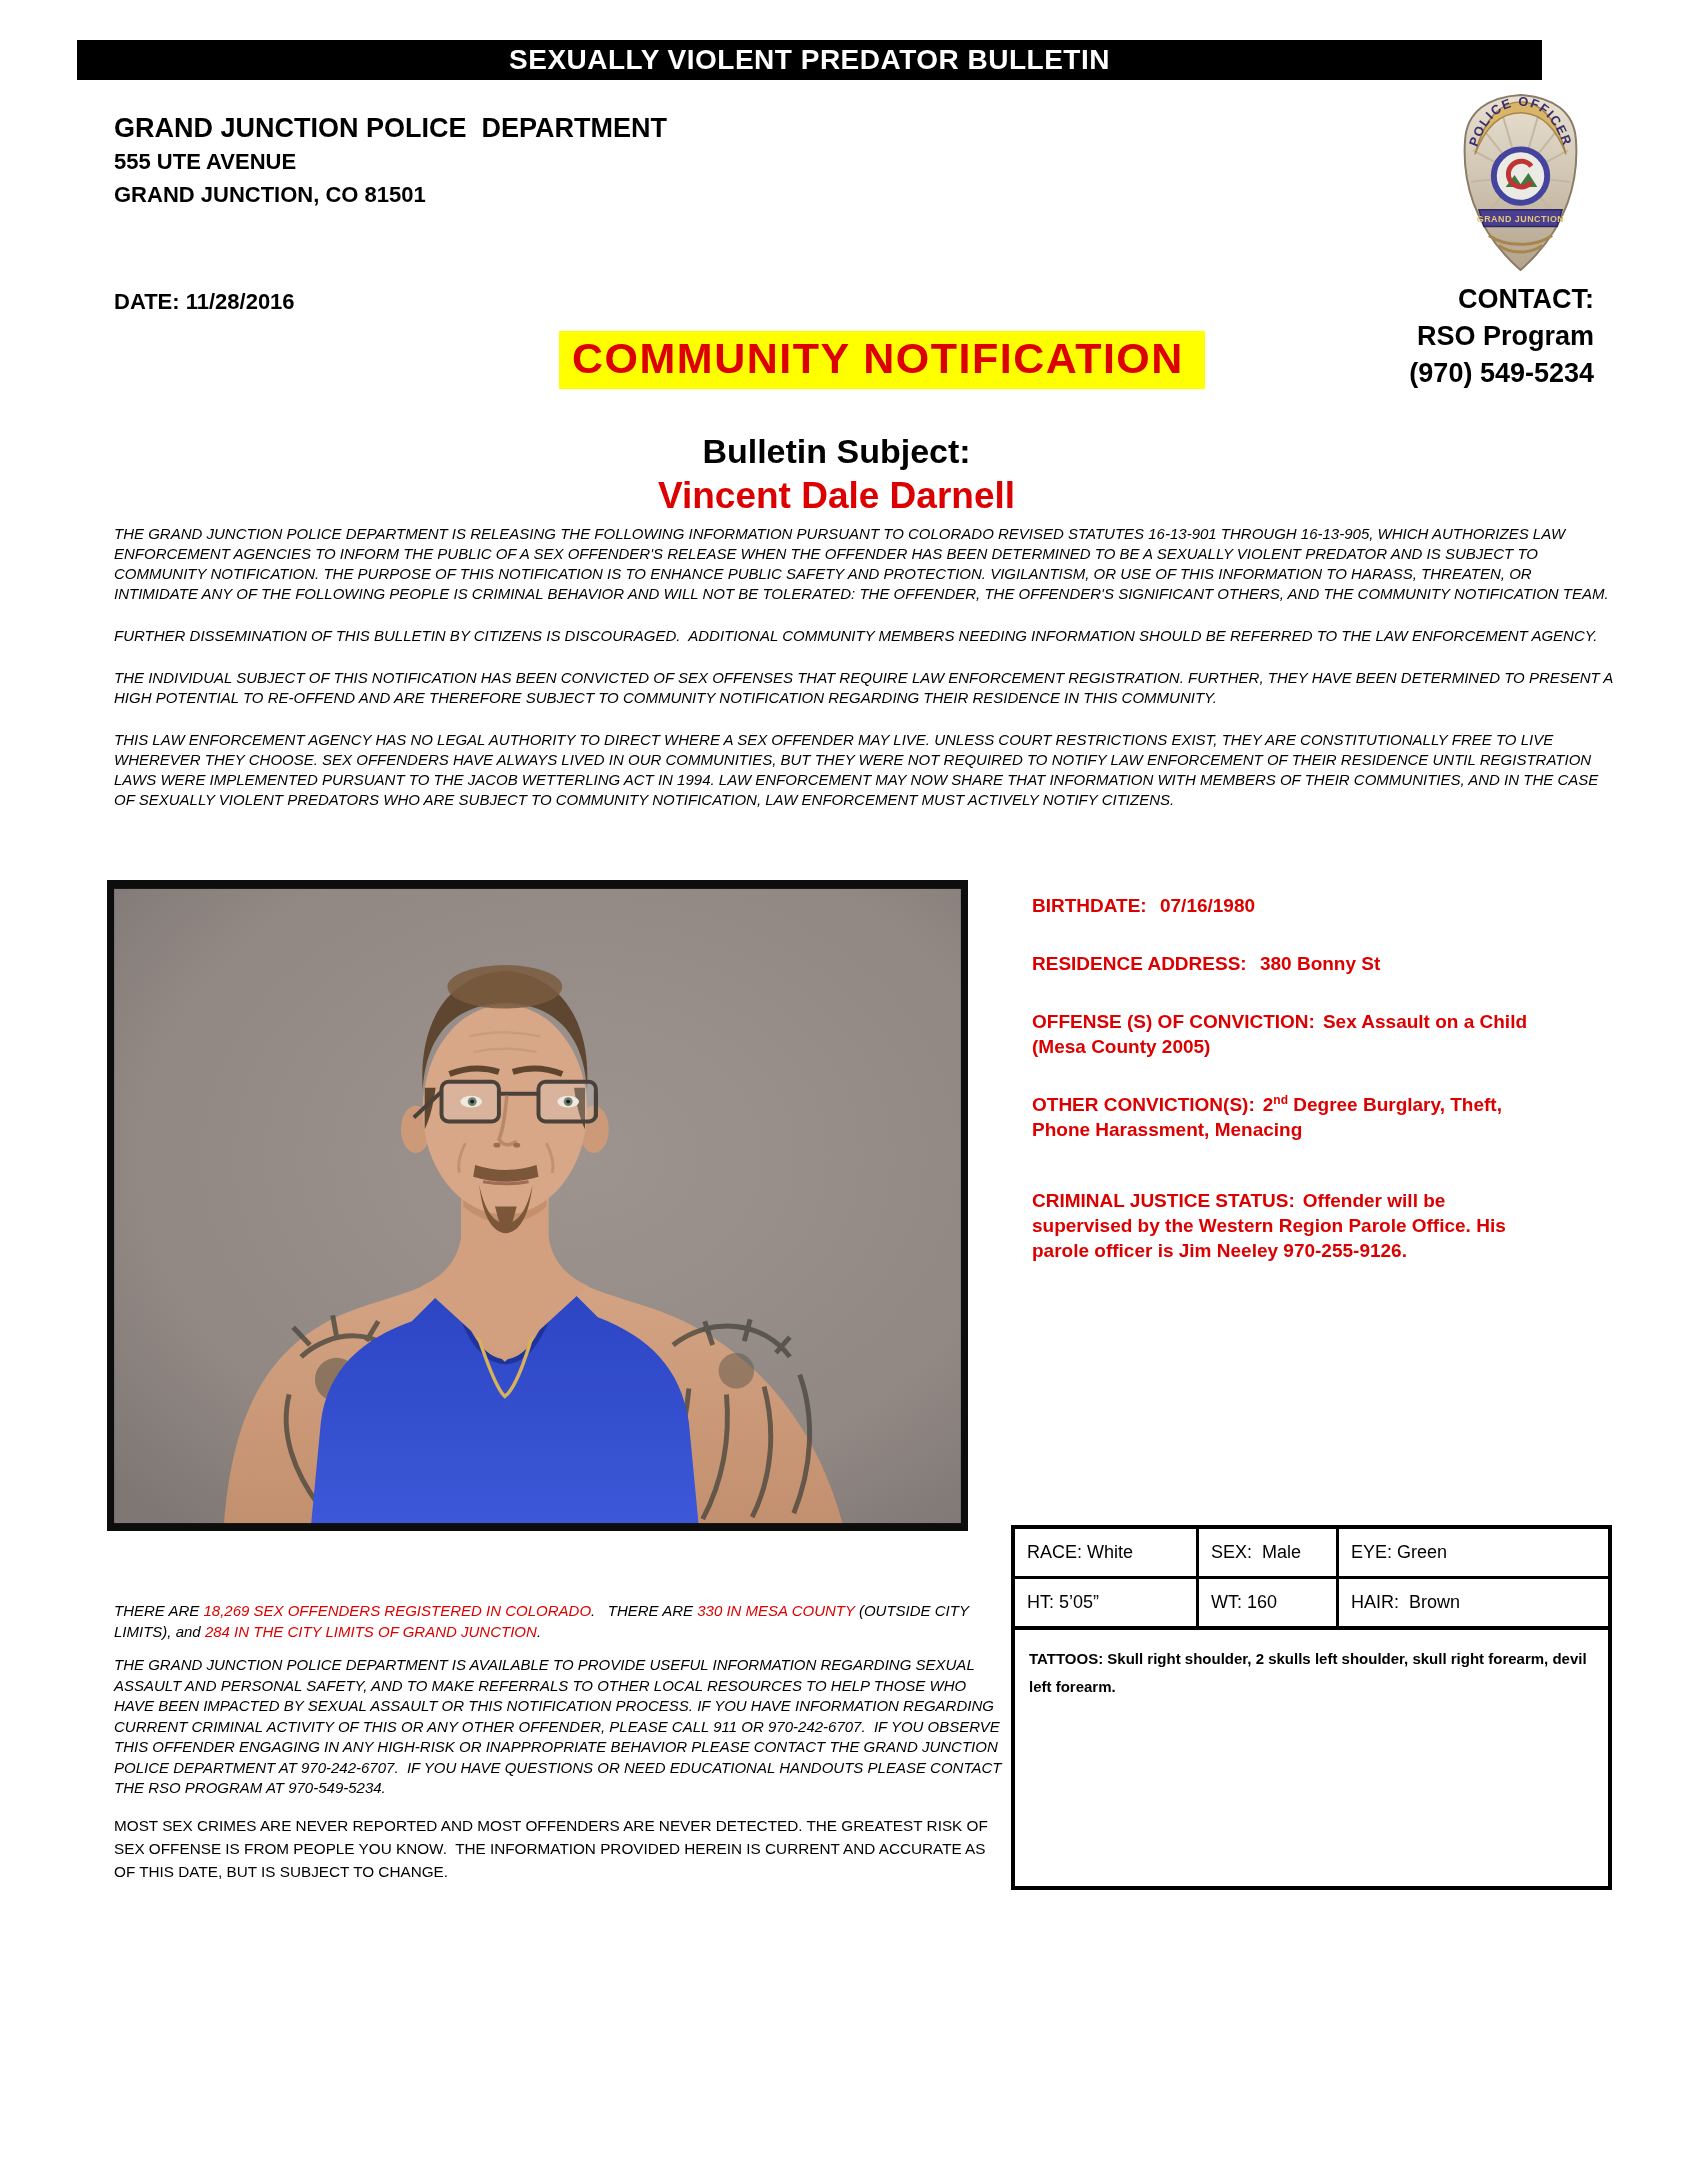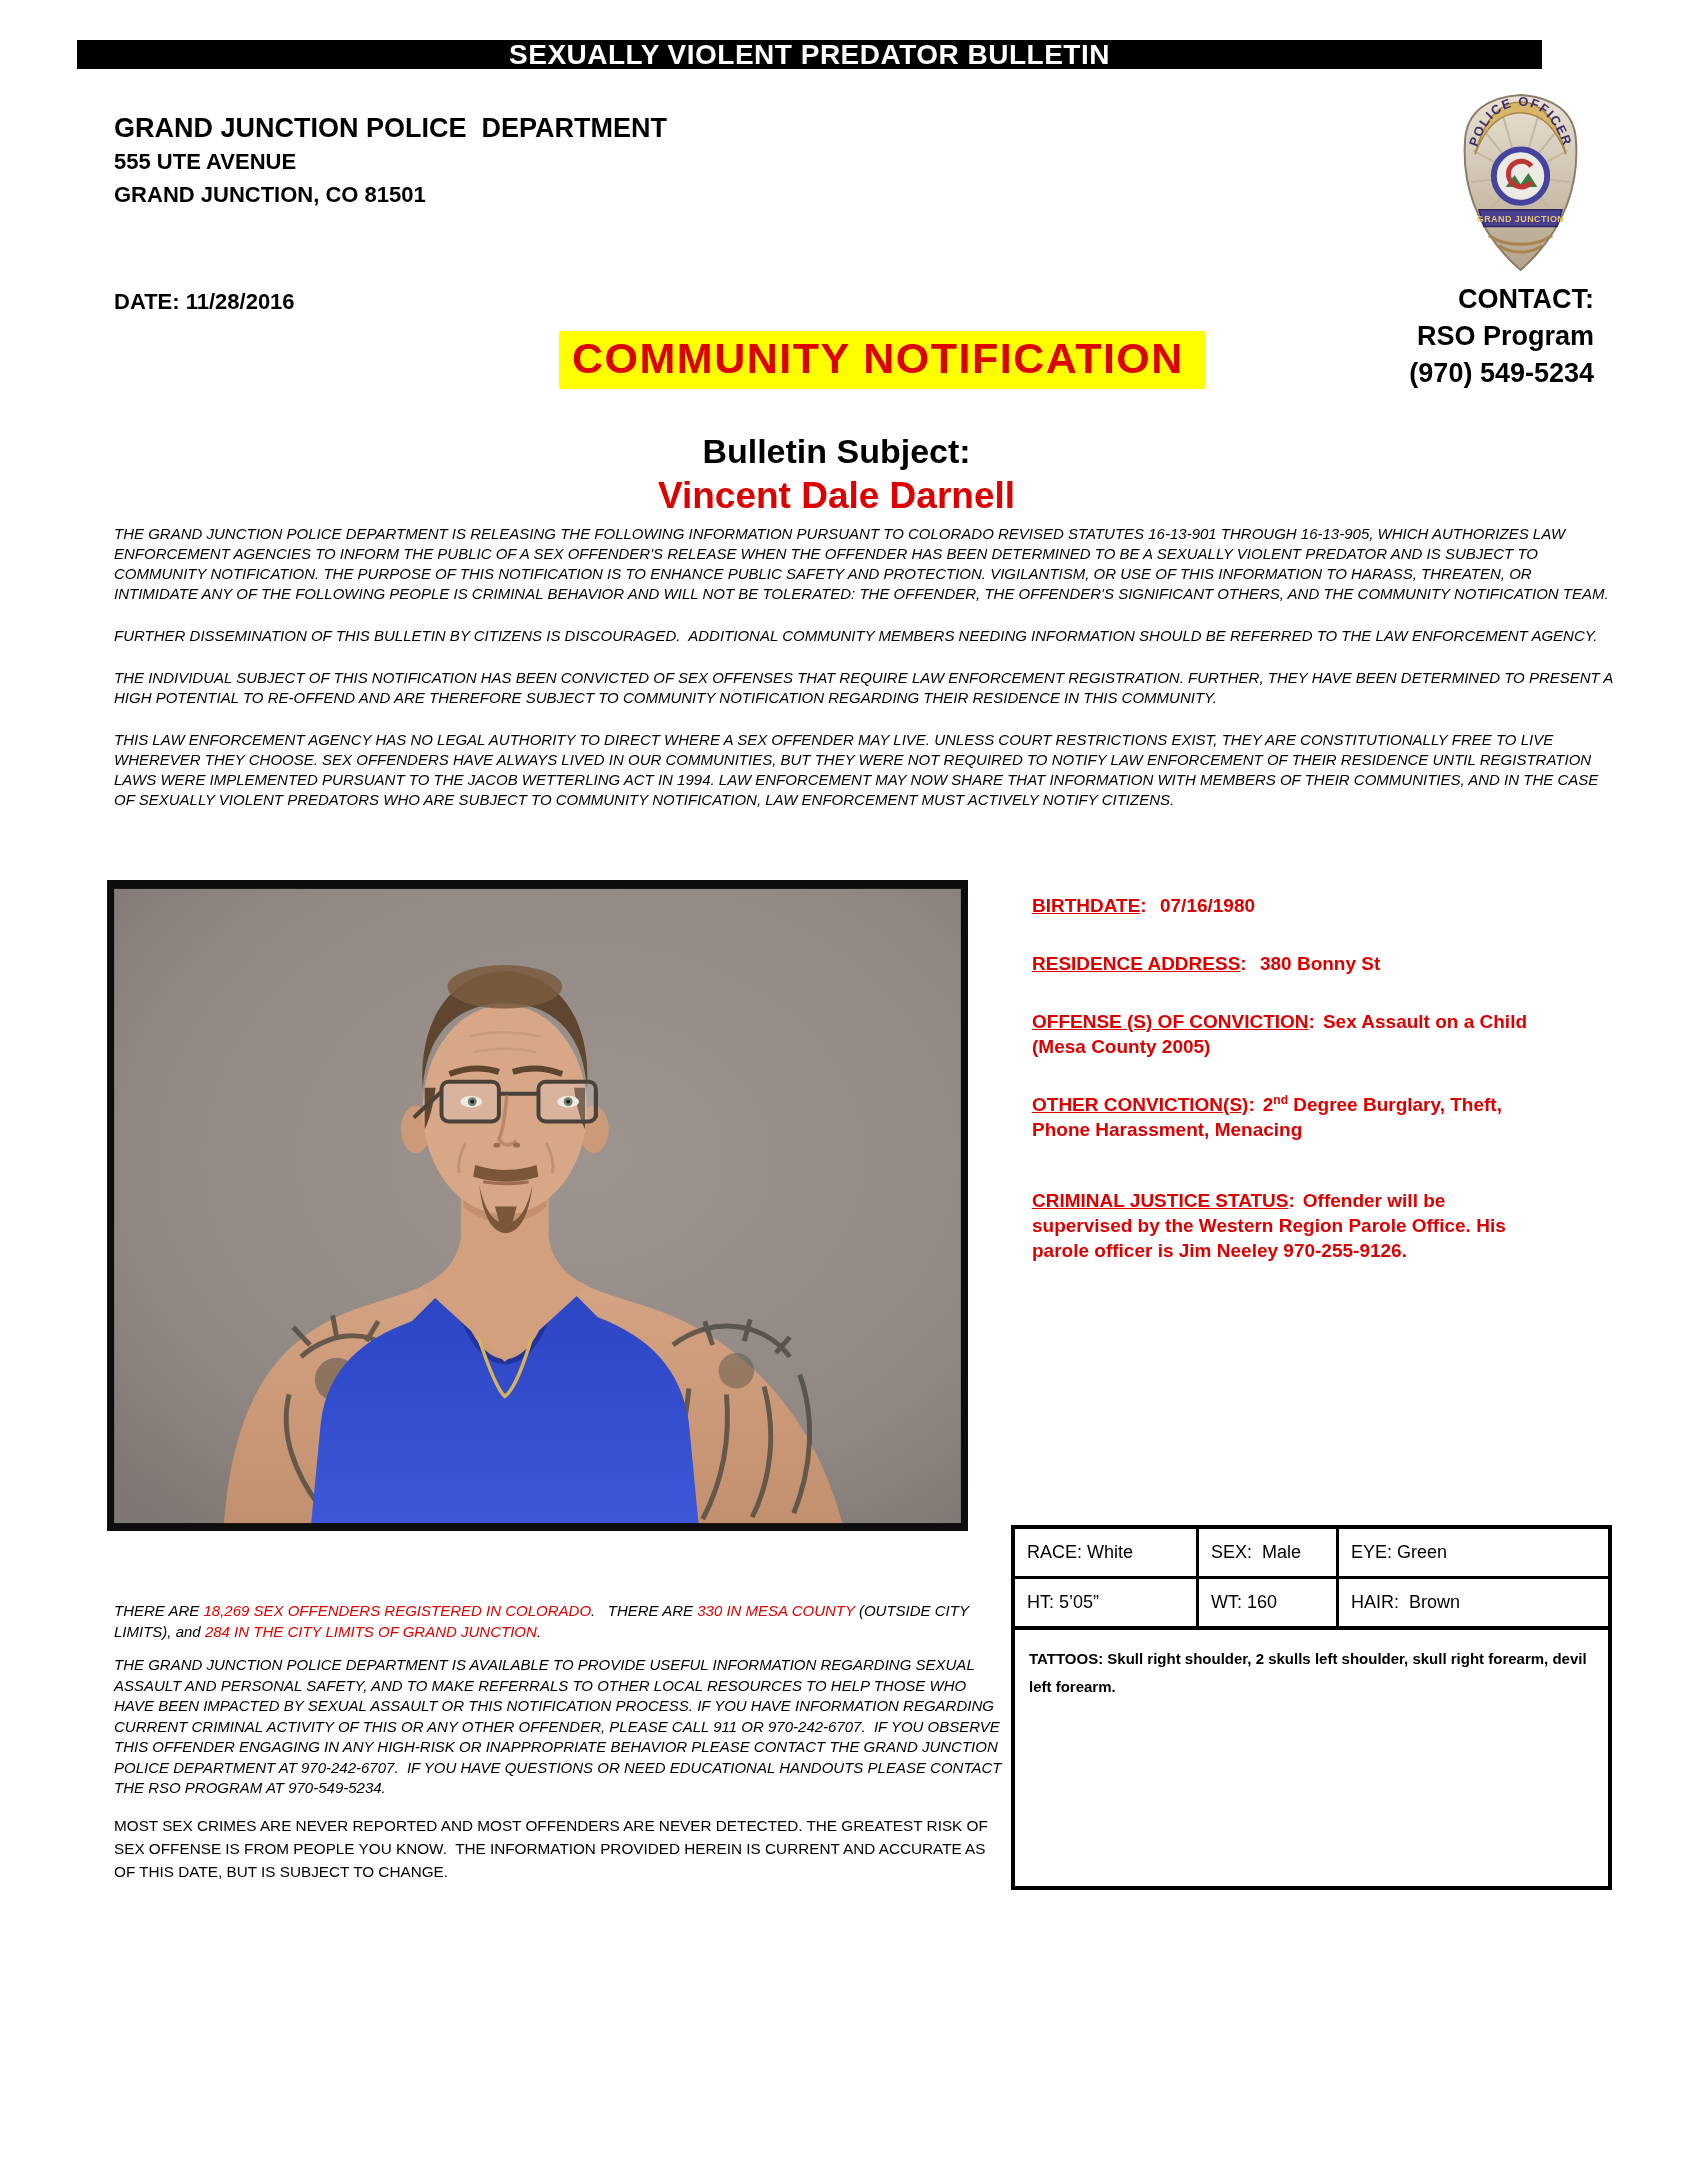--- a/index.html
+++ b/index.html
@@ -1,20 +1,20 @@
 <!DOCTYPE html>
 <html><head>
 <meta charset="utf-8">
 <style>
   html,body{margin:0;padding:0;background:#e8e8e8;}
   .page{position:relative;width:1683px;height:2178px;background:#ffffff;
         font-family:"Liberation Sans", sans-serif;color:#000;overflow:hidden;}
 
   
-  .banner{position:absolute;left:77px;top:40px;width:1465px;height:29px;background:#000;
+  .banner{position:absolute;left:77px;top:40px;width:1465px;height:40px;background:#000;
           display:flex;align-items:center;justify-content:center;}
   .banner span{color:#fff;font-weight:bold;font-size:28px;letter-spacing:0.5px;white-space:pre;}
 
   
   .dept{position:absolute;left:114px;top:111px;}
   .dept-name{font-size:27px;font-weight:bold;white-space:pre;line-height:34px;}
   .dept-addr{font-size:22px;font-weight:bold;line-height:33px;white-space:pre;}
 
   
   .badge{position:absolute;left:1451px;top:91px;width:139px;height:184px;}
@@ -36,21 +36,21 @@
   .legal{position:absolute;left:114px;top:524px;width:1501px;}
   .legal p{margin:0 0 22px 0;font-style:italic;font-size:15px;line-height:20px;white-space:pre-wrap;}
 
   
   .mugshot{position:absolute;left:107px;top:880px;width:861px;height:651px;}
 
   
   .details{position:absolute;left:1032px;top:893px;width:495px;color:#dd0000;font-weight:bold;}
   .detail{margin:0 0 33px 0;font-size:19px;line-height:25px;white-space:pre-wrap;}
   .detail.gap-large{margin-top:46px;}
-  .dl{text-decoration:underline;text-align:right;}
+  .dl{text-align:right;}
   .dv{margin-left:8px;margin-top:44px;}
   sup.ord{font-size:12px;vertical-align:super;line-height:0;}
 
   
   .statsbox{position:absolute;left:1011px;top:1525px;width:601px;height:365px;
             border:4px solid #000;box-sizing:border-box;background:#fff;}
   .stats-row{display:flex;border-bottom:3px solid #000;}
   .stats-row.second{border-bottom:4px solid #000;}
   .stats-cell{height:47px;display:flex;align-items:center;padding-left:12px;
               box-sizing:border-box;font-size:18px;white-space:pre;}

